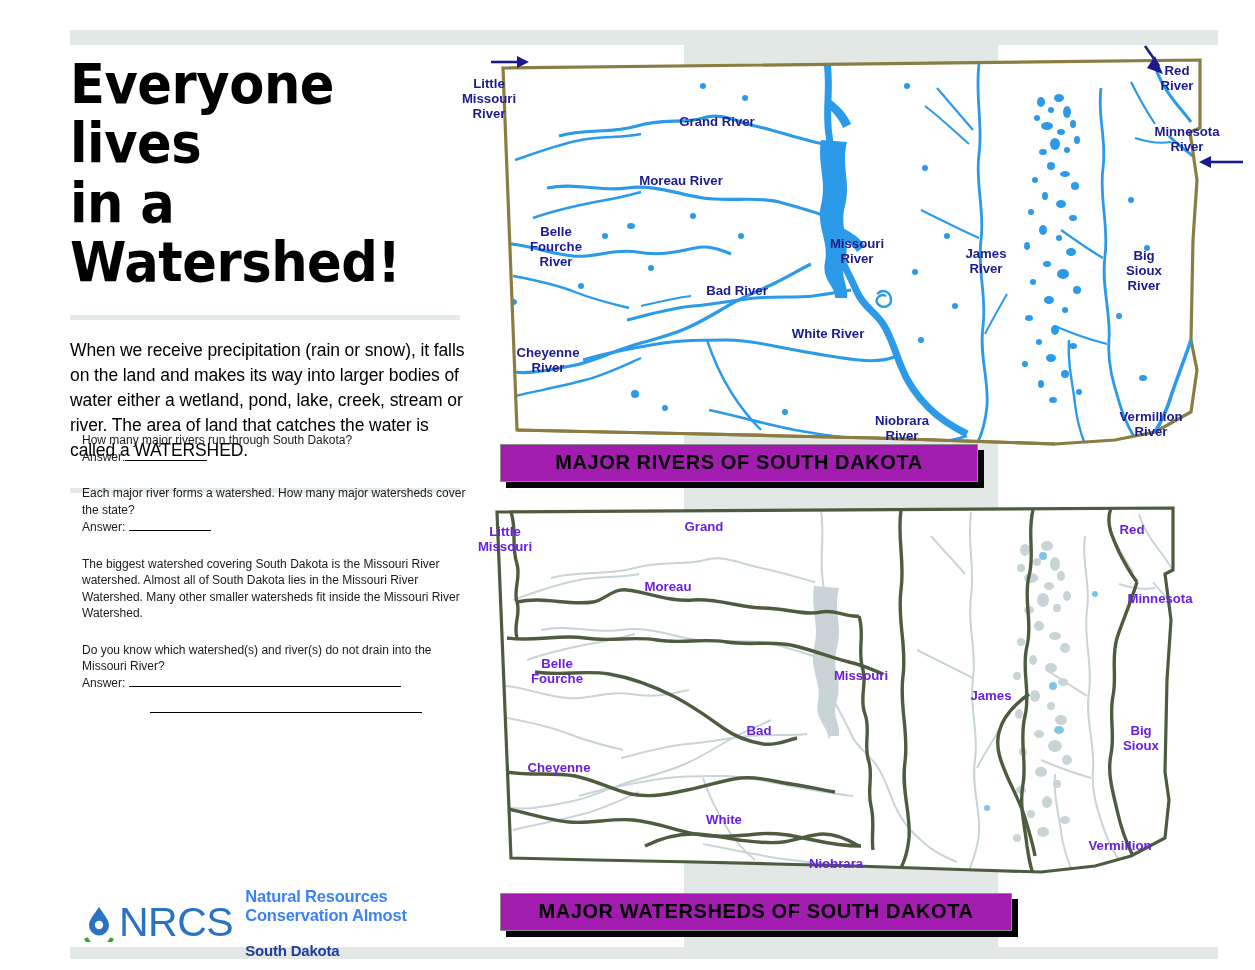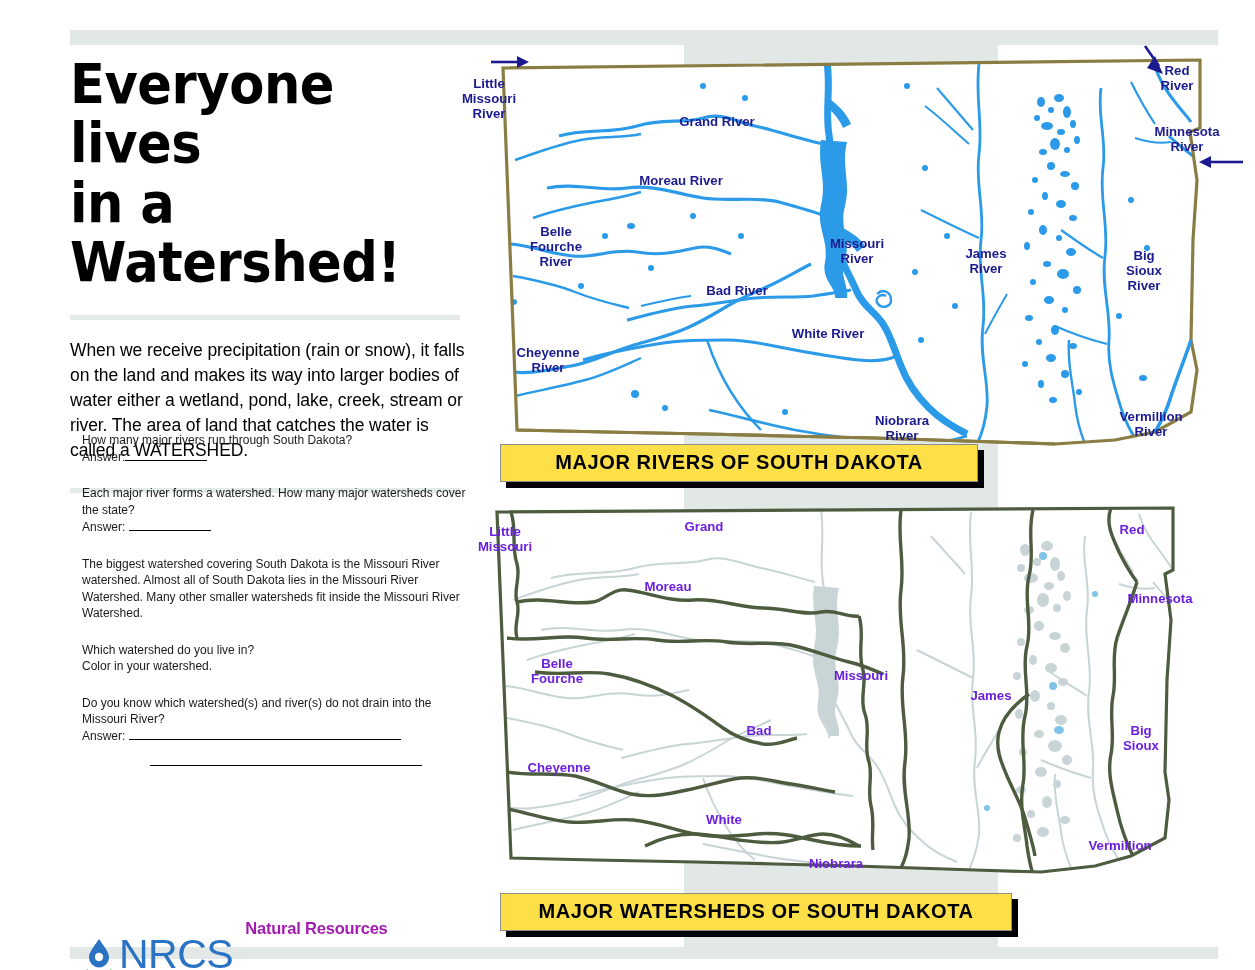--- a/index.html
+++ b/index.html
@@ -112,24 +112,23 @@
     line-height: 0.93;
     letter-spacing: -0.5px;
   }
   .logo-text {
     margin-left: 12px;
     padding-top: 3px;
   }
   .logo-l1, .logo-l2 {
     font-size: 16.5px;
     font-weight: bold;
-    color: #a21caf;
+    color: #3b82f6;
     line-height: 1.14;
     letter-spacing: -0.2px;
-    margin-top: 32px;
   }
   .logo-l3 {
     font-size: 15px;
     font-weight: bold;
     color: #1f3f99;
     line-height: 1.2;
     margin-top: 17px;
     letter-spacing: -0.2px;
   }
 
@@ -150,21 +149,21 @@
     fill: #6a1fe0;
     font-family: "Liberation Sans", sans-serif;
     font-size: 13.2px;
     font-weight: bold;
     text-anchor: middle;
   }
 
   
   .banner {
     position: absolute;
-    background: #fde047;
+    background: #a21caf;
     border: 1px solid #8d8d8d;
     box-shadow: 6px 6px 0 #000;
     text-align: center;
     font-size: 20px;
     font-weight: bold;
     letter-spacing: 0.6px;
     color: #000;
     padding: 6px 0 7px 0;
     box-sizing: border-box;
   }
@@ -197,24 +196,20 @@
 
   <div class="q-block">
     <p>Each major river forms a watershed.  How many major watersheds cover the state?</p>
     <p><span>Answer:</span> <span class="ansline short"></span></p>
   </div>
 
   <div class="q-block">
     <p>The biggest watershed covering South Dakota is the Missouri River watershed.  Almost all of South Dakota lies in the Missouri River Watershed. Many other smaller watersheds fit inside the Missouri River Watershed.</p>
   </div>
 
-  <div class="q-block">
-    <p>Which watershed do you live in?</p>
-    <p>Color in your watershed.</p>
-  </div>
 
   <div class="q-block">
     <p>Do you know which watershed(s) and river(s) do not drain into the Missouri River?</p>
     <p><span>Answer:</span> <span class="ansline long"></span></p>
     <p><span class="ansline full"></span></p>
   </div>
 
 </div>
 
 <div class="logo">

